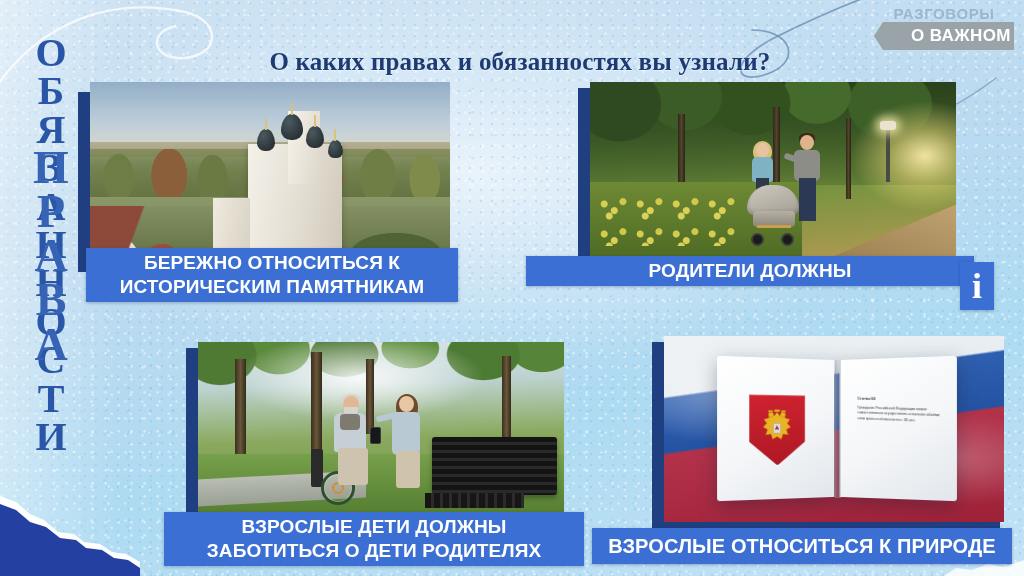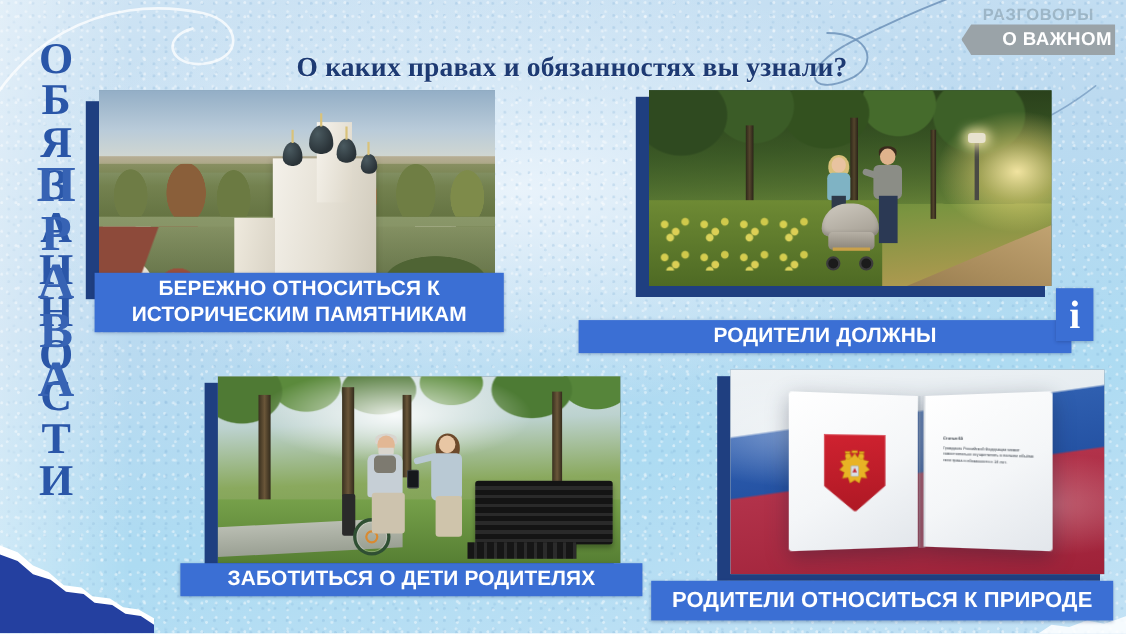--- a/index.html
+++ b/index.html
@@ -520,21 +520,21 @@
           </div>
         <div class="stroller">
           <div class="hood"></div>
             <div class="basket"></div>
             <div class="frame"></div>
           <div class="wheel w1"></div>
             <div class="wheel w2"></div>
         </div>
       </div>
     </div>
-    <div class="caption" style="left:526px; top:256px; width:448px;margin-top:35px;">
+    <div class="caption" style="left:526px; top:256px; width:448px;">
       <span class="cap-line">РОДИТЕЛИ ДОЛЖНЫ</span>
     </div>
     <div class="info-badge">i</div>
   </div>
 
   <div class="card">
     <div class="shadowbox" style="left:186px; top:348px; width:372px; height:172px;"></div>
     <div class="photo" style="left:198px; top:342px; width:366px; height:170px;">
       <div class="scene s3">
         <div class="foliage"></div>
@@ -562,20 +562,21 @@
             <div class="hair"></div>
             <div class="head"></div>
             <div class="body"></div>
             <div class="arm"></div>
             <div class="legs"></div>
           </div>
         <div class="phone"></div>
       </div>
     </div>
     <div class="caption" style="left:164px; top:512px; width:420px;">
+      <span class="cap-line">ВЗРОСЛЫЕ ДЕТИ ДОЛЖНЫ</span>
       <span class="cap-line">ЗАБОТИТЬСЯ О ДЕТИ РОДИТЕЛЯХ</span>
     </div>
   </div>
 
   <div class="card">
     <div class="shadowbox" style="left:652px; top:342px; width:348px; height:186px;"></div>
     <div class="photo" style="left:664px; top:336px; width:340px; height:186px;">
       <div class="scene s4">
         <div class="flag"></div>
         <div class="book">
@@ -599,17 +600,17 @@
             <div class="article">
               <span class="art-h">Статья 60</span>
               <span class="art-b">Гражданин Российской Федерации может самостоятельно осуществлять в полном объёме свои права и обязанности с 18 лет.</span>
             </div>
           </div>
           <div class="spine"></div>
         </div>
       </div>
     </div>
     <div class="caption one-line" style="left:592px; top:528px; width:420px; padding-top:6px; padding-bottom:6px;">
-      <span class="cap-line">РОДИТЕЛИ ОТНОСИТЬСЯ К ПРИРОДЕ</span>
+      <span class="cap-line">ВЗРОСЛЫЕ ОТНОСИТЬСЯ К ПРИРОДЕ</span>
     </div>
   </div>
 
 </div>
 
 </body></html>

